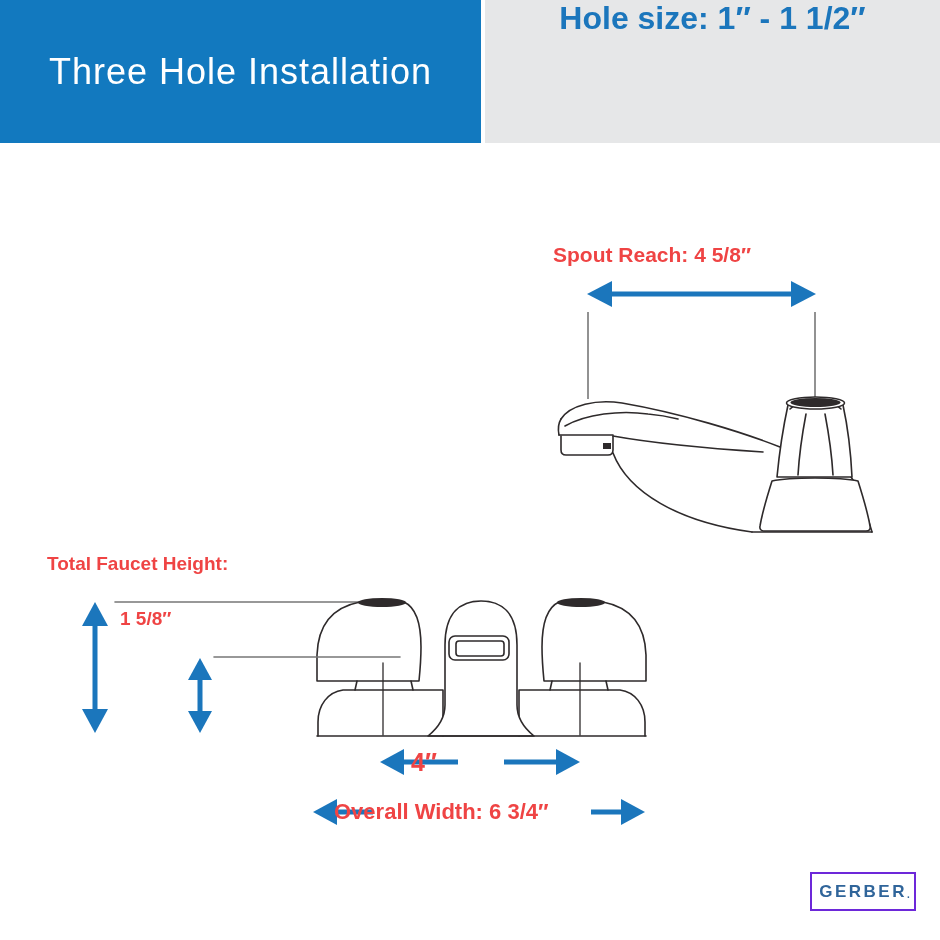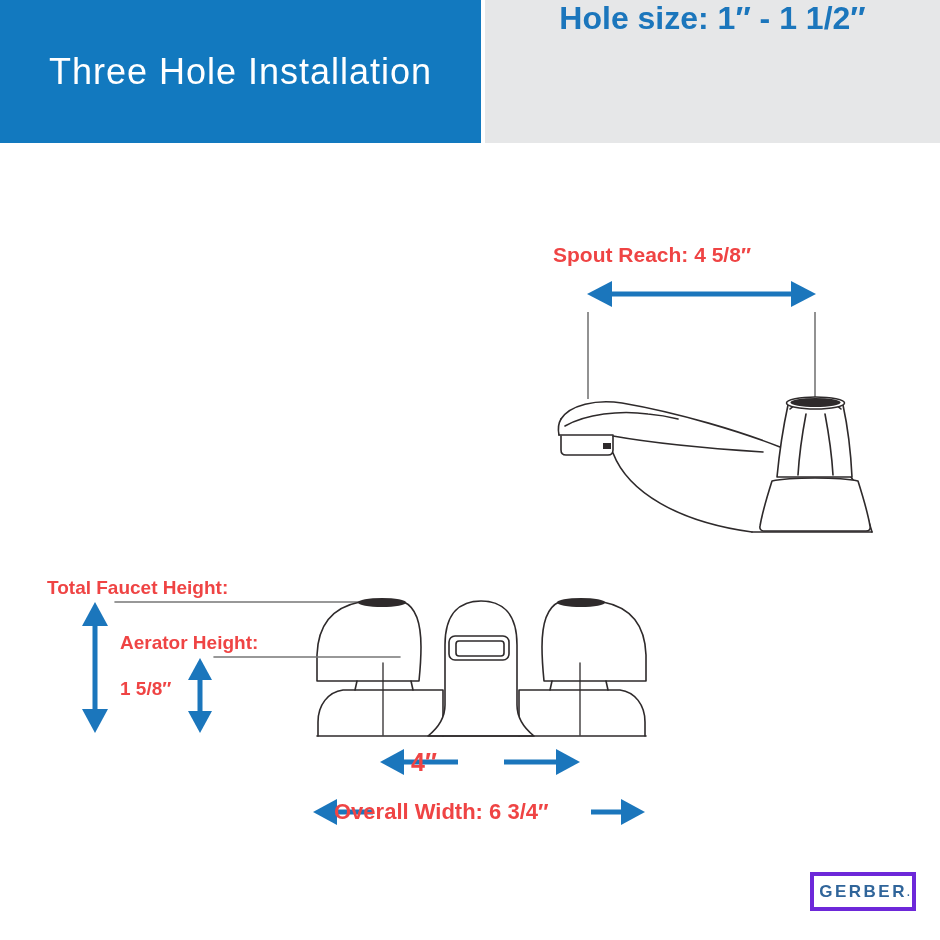--- a/index.html
+++ b/index.html
@@ -24,27 +24,27 @@
   }
   
   .dim{
     position:absolute;color:#ef4444;font-weight:700;white-space:nowrap;
   }
   .lbl-spout{left:553px;top:243px;width:300px;font-size:21px;line-height:24px;}
   .lbl-total{left:47px;top:553px;width:240px;font-size:19px;line-height:22px;}
   .lbl-aerator{left:120px;top:608px;width:240px;font-size:19px;line-height:22px;}
   .lbl-4in{left:411px;top:748px;width:140px;font-size:25px;line-height:28px;}
   .lbl-overall{left:334px;top:799px;width:300px;font-size:22px;line-height:26px;}
-  .dim .v{display:block;margin-top:24px;}
+  .dim .v{display:block;}
   
   .canvas{position:absolute;left:0;top:0;width:940px;height:940px;}
   
   .brand{
     position:absolute;left:810px;top:872px;width:106px;height:39px;
-    border:4px solid #6d28d9;box-sizing:border-box;
+    border:2px solid #6d28d9;box-sizing:border-box;
     display:flex;align-items:center;justify-content:center;
   }
   .brand .n{
     color:#30659A;font-size:17px;font-weight:700;letter-spacing:2.5px;margin-left:3px;
   }
   .brand .m{
     color:#30659A;font-size:10px;font-weight:700;align-self:flex-end;margin-bottom:9px;
   }
 </style>
 </head>
@@ -160,21 +160,20 @@
   </g>
 </svg>
 
 <div class="dim lbl-spout">Spout Reach: 4 5/8″</div>
 
 <div class="dim lbl-total">
   <span class="v">Total Faucet Height:</span>
 </div>
 
 <div class="dim lbl-aerator">
-  <span class="v">Aerator Height:</span>
   <span class="v">1 5/8″</span>
 </div>
 
 <div class="dim lbl-4in">4″</div>
 
 <div class="dim lbl-overall">Overall Width: 6 3/4″</div>
 
 <div class="brand">
   <span class="n">GERBER</span>
   <span class="m">.</span>

